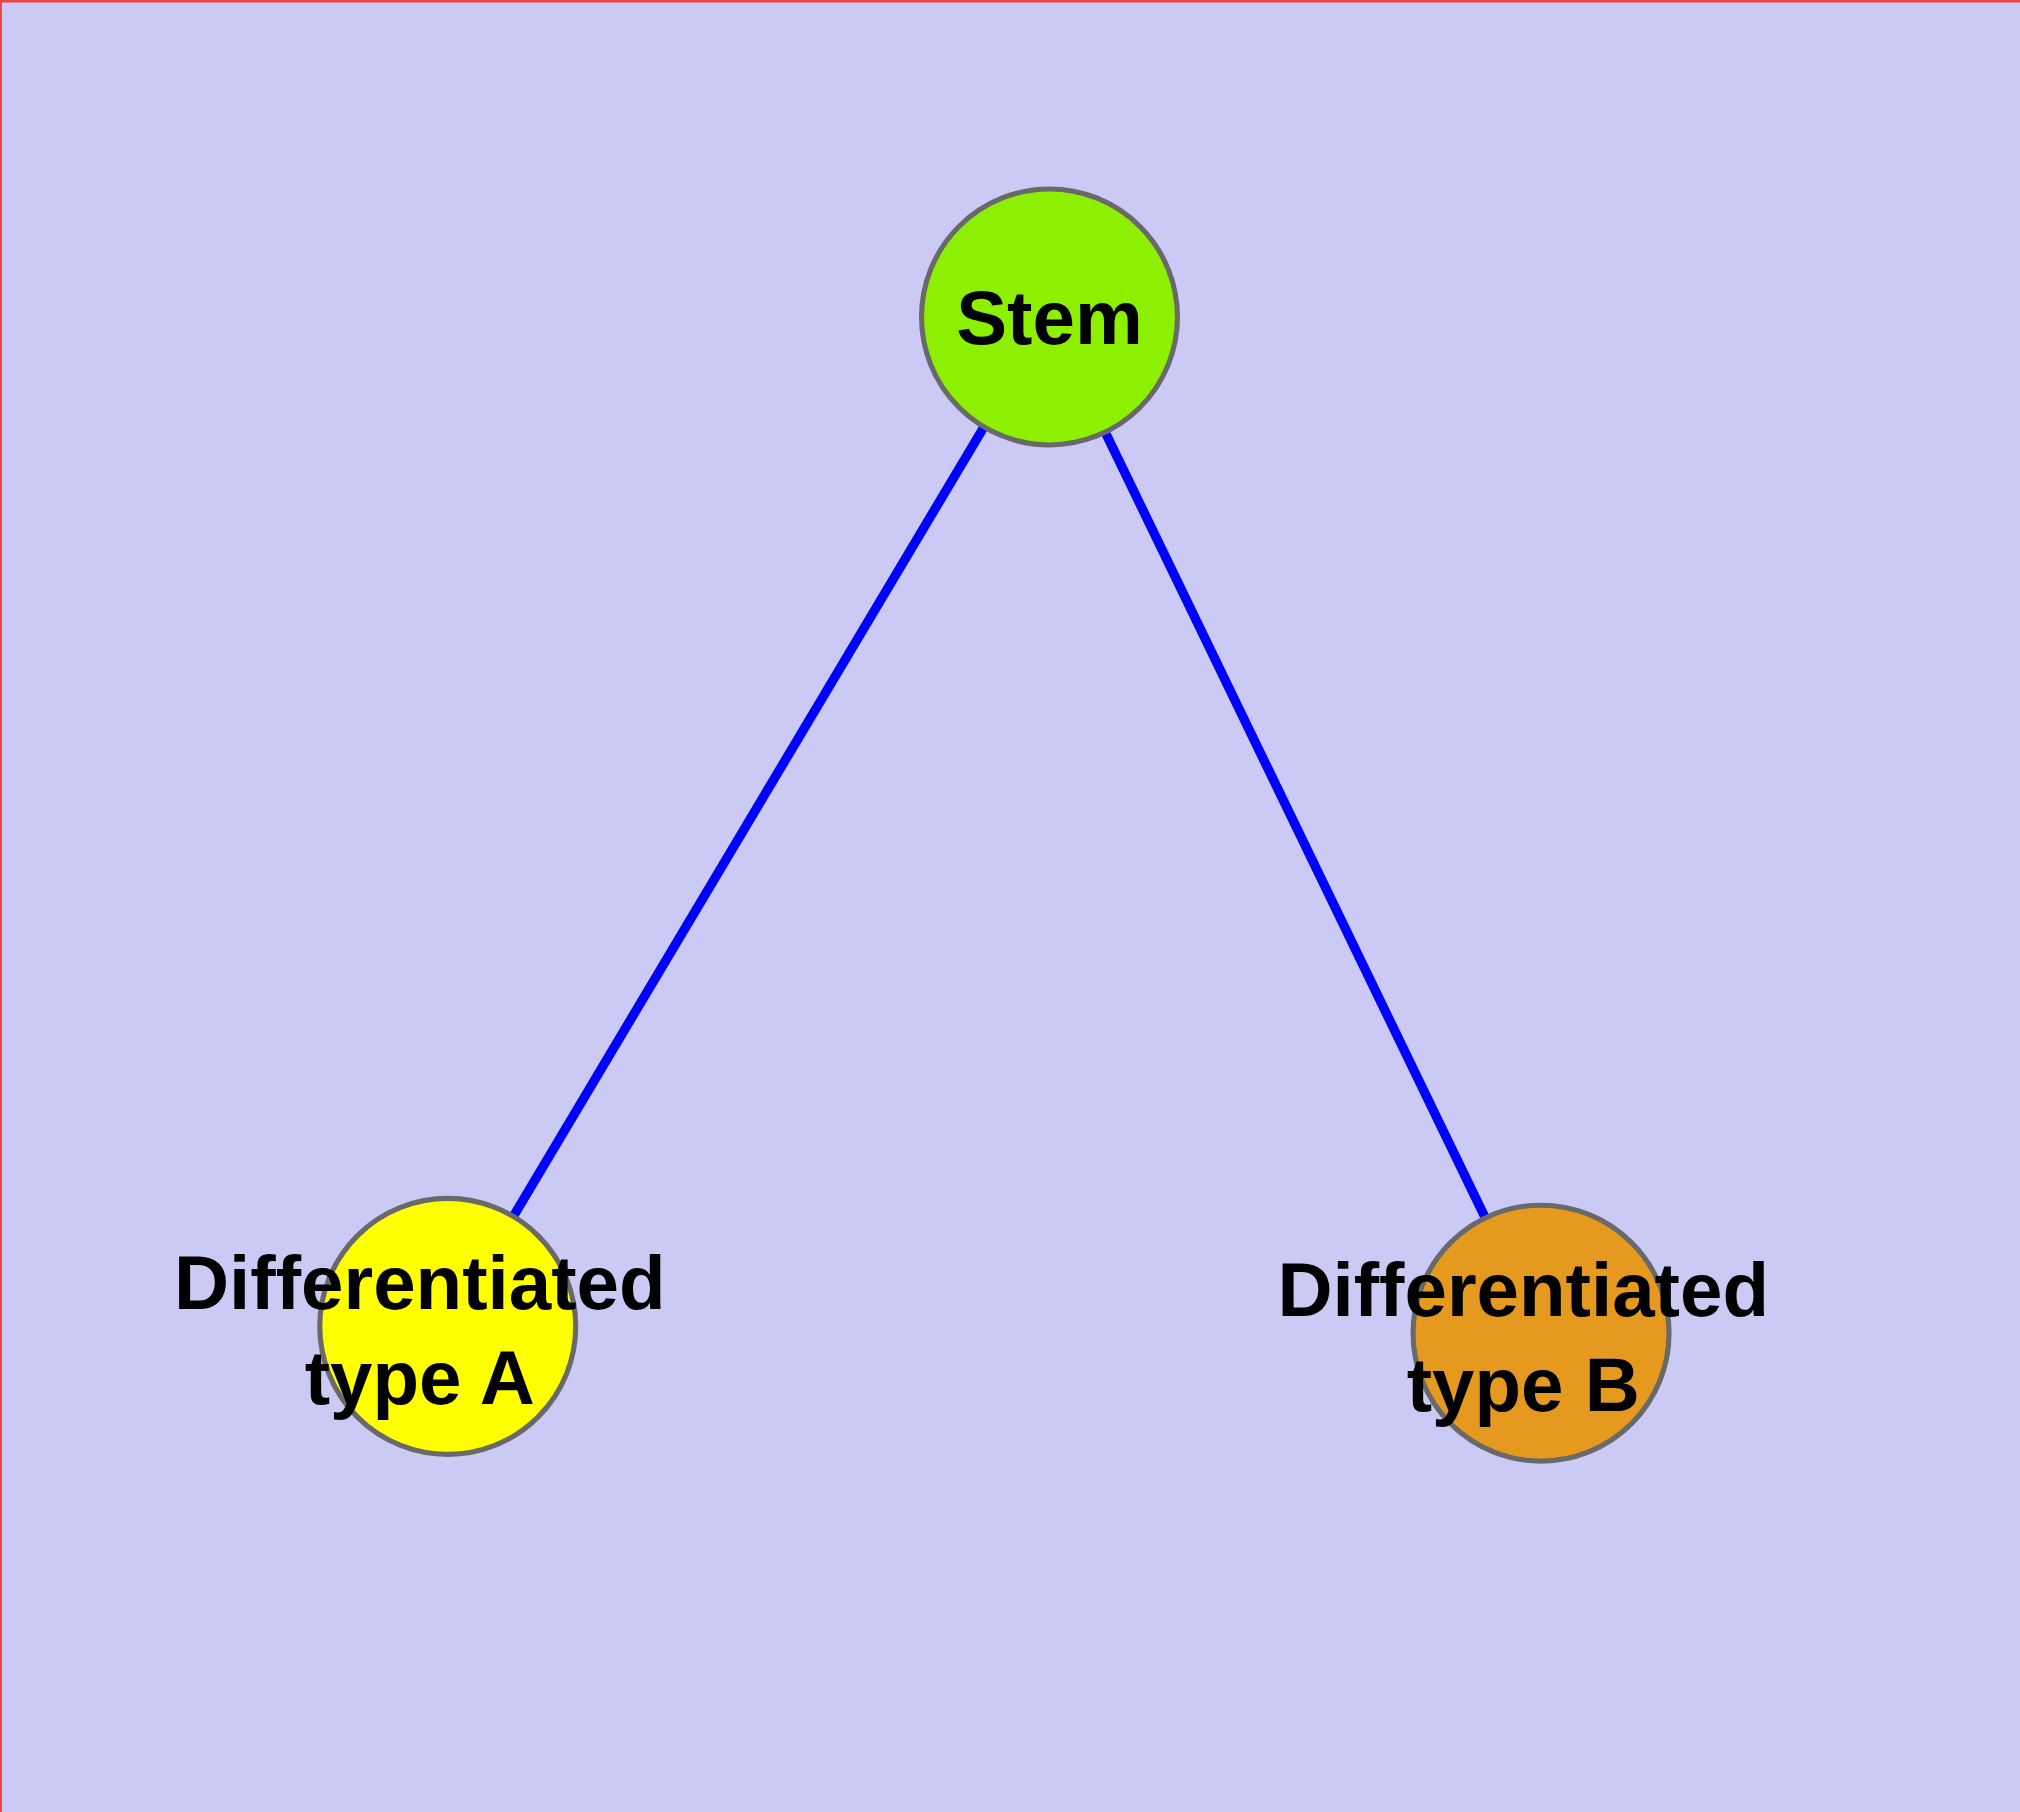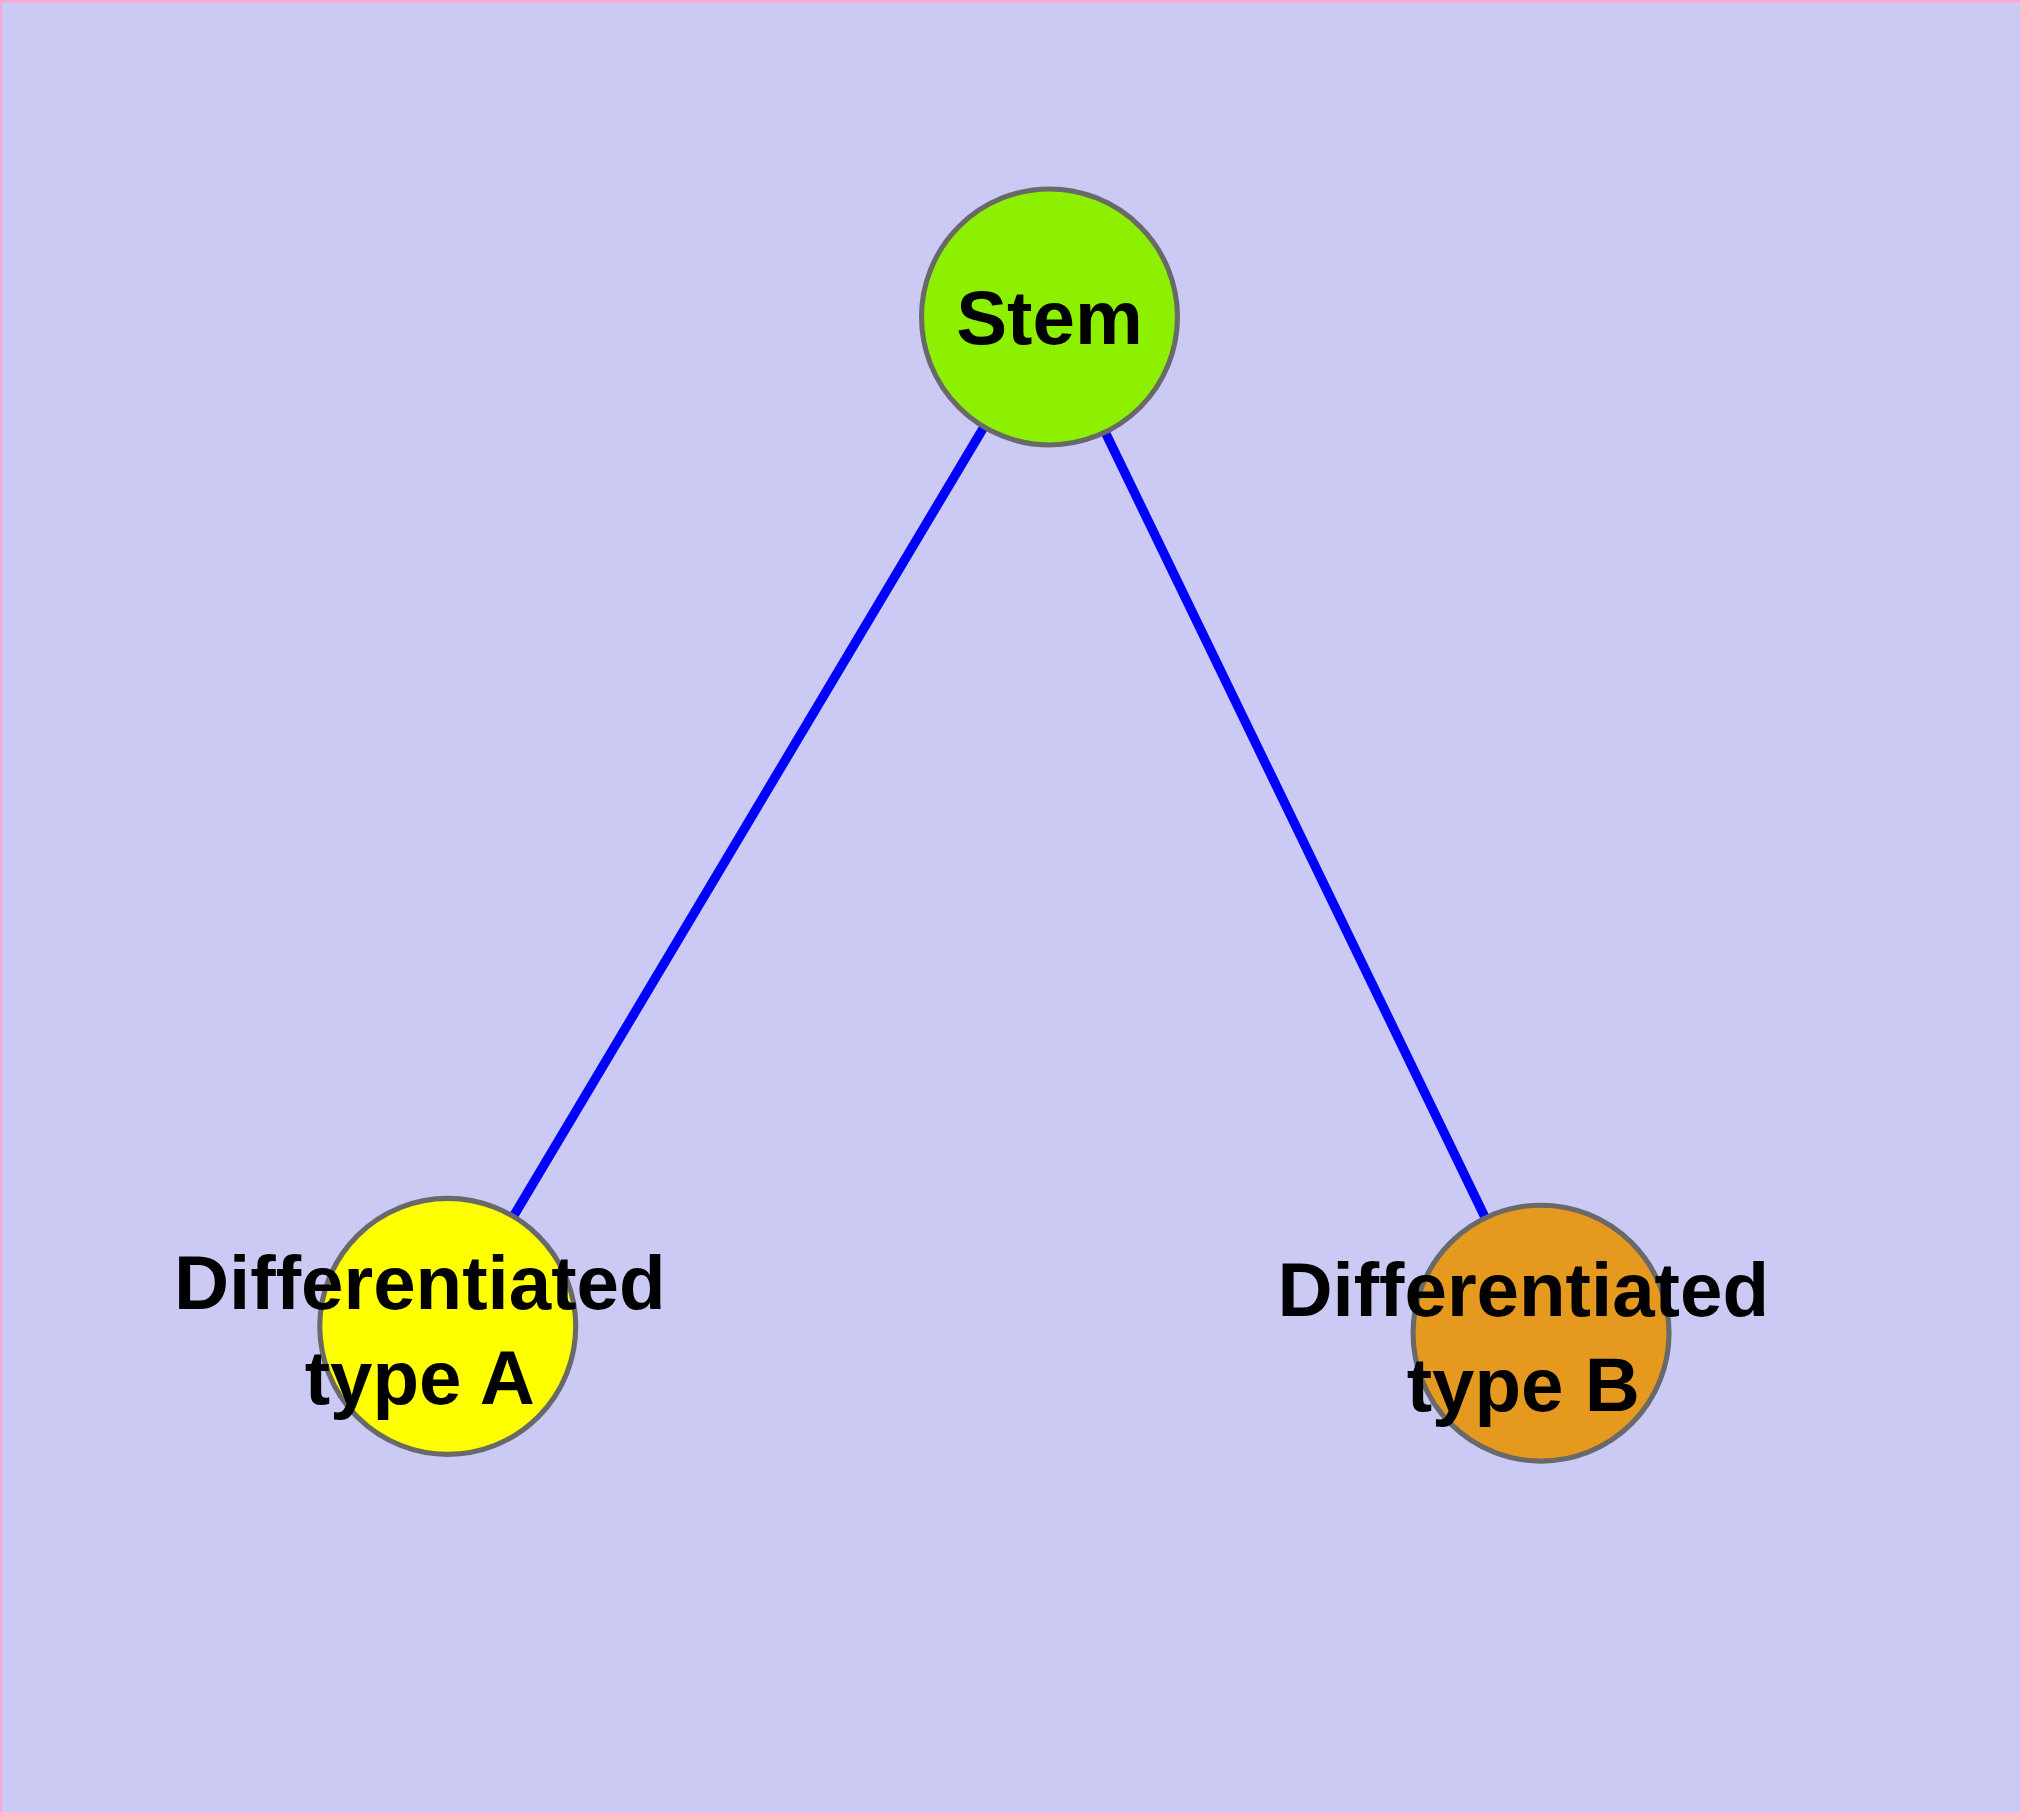--- a/index.html
+++ b/index.html
@@ -4,21 +4,21 @@
 <style>
   html, body {
     margin: 0;
     padding: 0;
     background: #FFFFFF;
   }
   .stage {
     position: relative;
     width: 2021px;
     height: 1812px;
-    background: #f9a8d4;
+    background: #ef4444;
     overflow: hidden;
   }
   svg.graph {
     display: block;
     width: 2021px;
     height: 1812px;
   }
   .node-label-line {
     font-family: "Liberation Sans", sans-serif;
     font-weight: 700;

